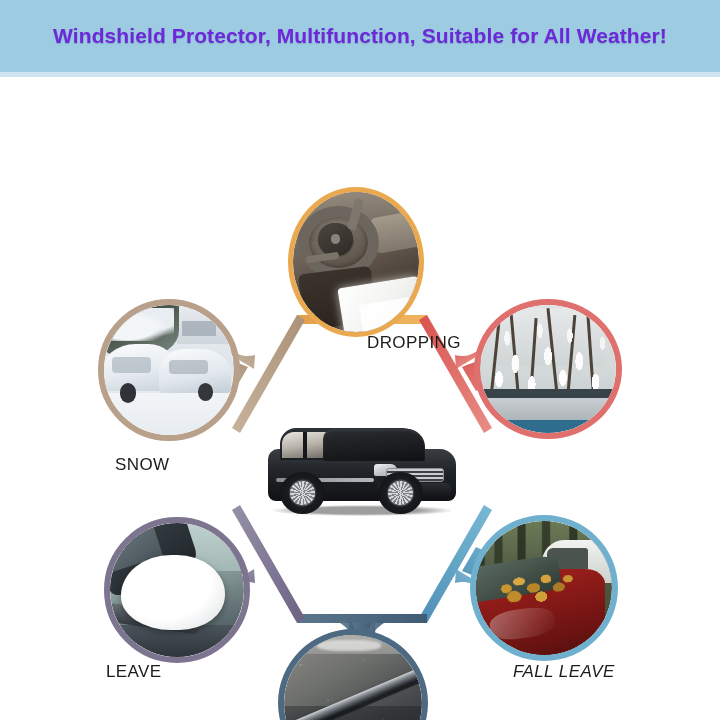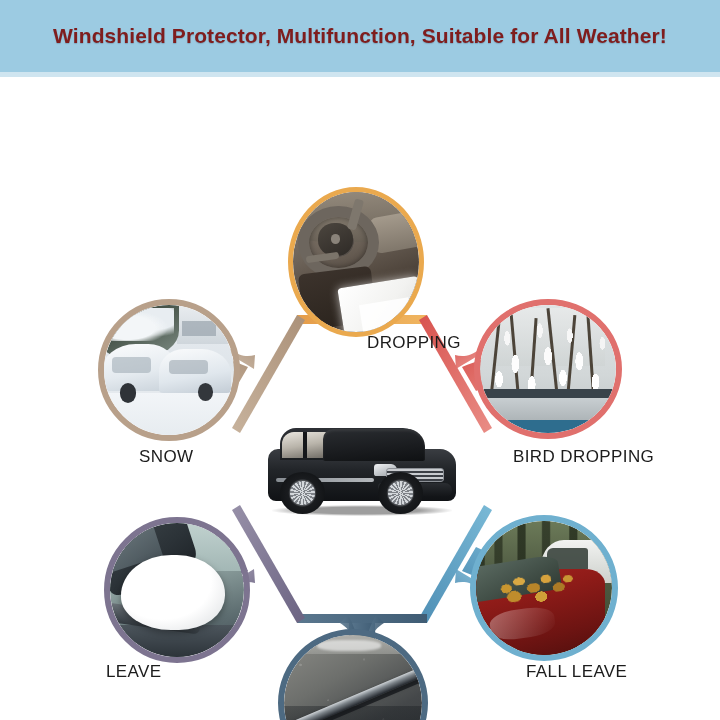--- a/index.html
+++ b/index.html
@@ -18,21 +18,21 @@
     position:absolute;left:0;top:0;width:720px;height:72px;
     background:#9ccbe2;
     display:flex;align-items:center;justify-content:center;
     box-sizing:border-box;
   }
   .banner-strip{
     position:absolute;left:0;top:72px;width:720px;height:5px;
     background:#cfe5f0;
   }
   .banner-title{
-    color:#7f1d1d;
+    color:#6d28d9;
     font-size:21px;
     font-weight:bold;
     letter-spacing:.1px;
     text-shadow:0 1px 1px rgba(90,130,155,.45);
     white-space:nowrap;
   }
 
   
   .diagram{position:absolute;left:0;top:77px;width:720px;height:643px;}
   .diagram svg{position:absolute;left:0;top:0;}
@@ -248,23 +248,23 @@
   .label{
     position:absolute;
     color:#1c1c1c;
     font-size:17px;
     font-weight:normal;
     letter-spacing:.4px;
     white-space:nowrap;
   }
   #label-sunshine{left:367px;top:256px;}
   #label-bird{left:513px;top:370px;}
-  #label-fall{left:526px;top:585px;}
+  #label-fall{left:513px;top:585px;font-style:italic;}
   #label-frost{left:106px;top:585px;}
-  #label-snow{left:115px;top:370px;margin-left:24px;}
+  #label-snow{left:115px;top:378px;}
 </style>
 </head>
 <body>
 
 <div id="stage">
 
   <div class="banner">
     <div class="banner-title">Windshield Protector, Multifunction, Suitable for All Weather!</div>
   </div>
   <div class="banner-strip"></div>
@@ -437,20 +437,19 @@
         <div class="p-frost-sky"></div>
         <div class="p-frost-glass"></div>
         <div class="p-frost-glass2"></div>
         <div class="p-frost-body"></div>
         <div class="p-frost-arm"></div>
         <div class="p-frost-mirror"></div>
       </div>
     </div>
 
     <div class="label" id="label-sunshine">DROPPING</div>
-    <div class="label" id="label-bird">BIRD DROPPING</div>
     <div class="label" id="label-fall">FALL LEAVE</div>
 
     <div class="label" id="label-frost">LEAVE</div>
     <div class="label" id="label-snow">SNOW</div>
 
   </div>
 </div>
 
 </body></html>

